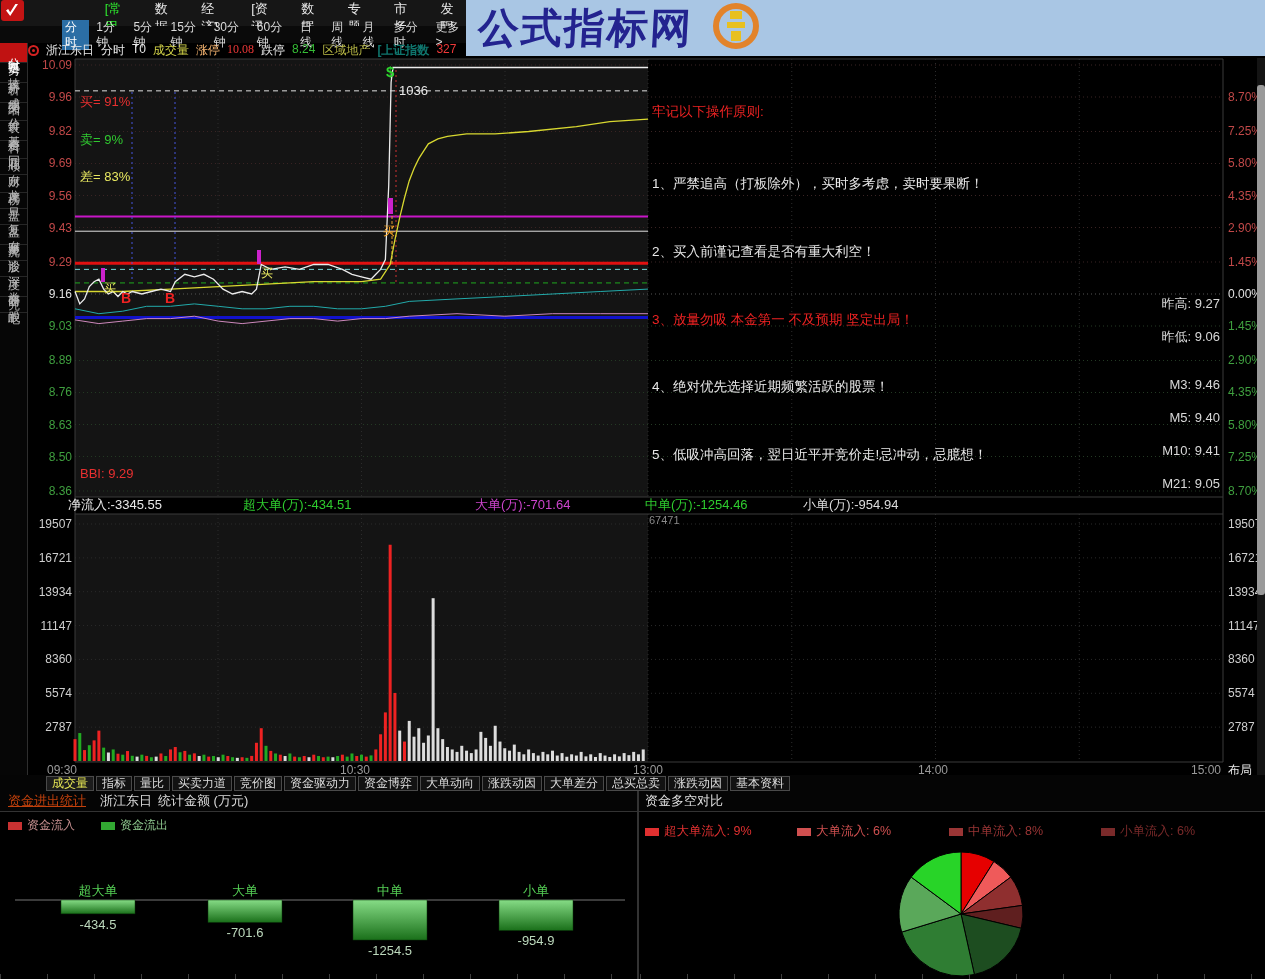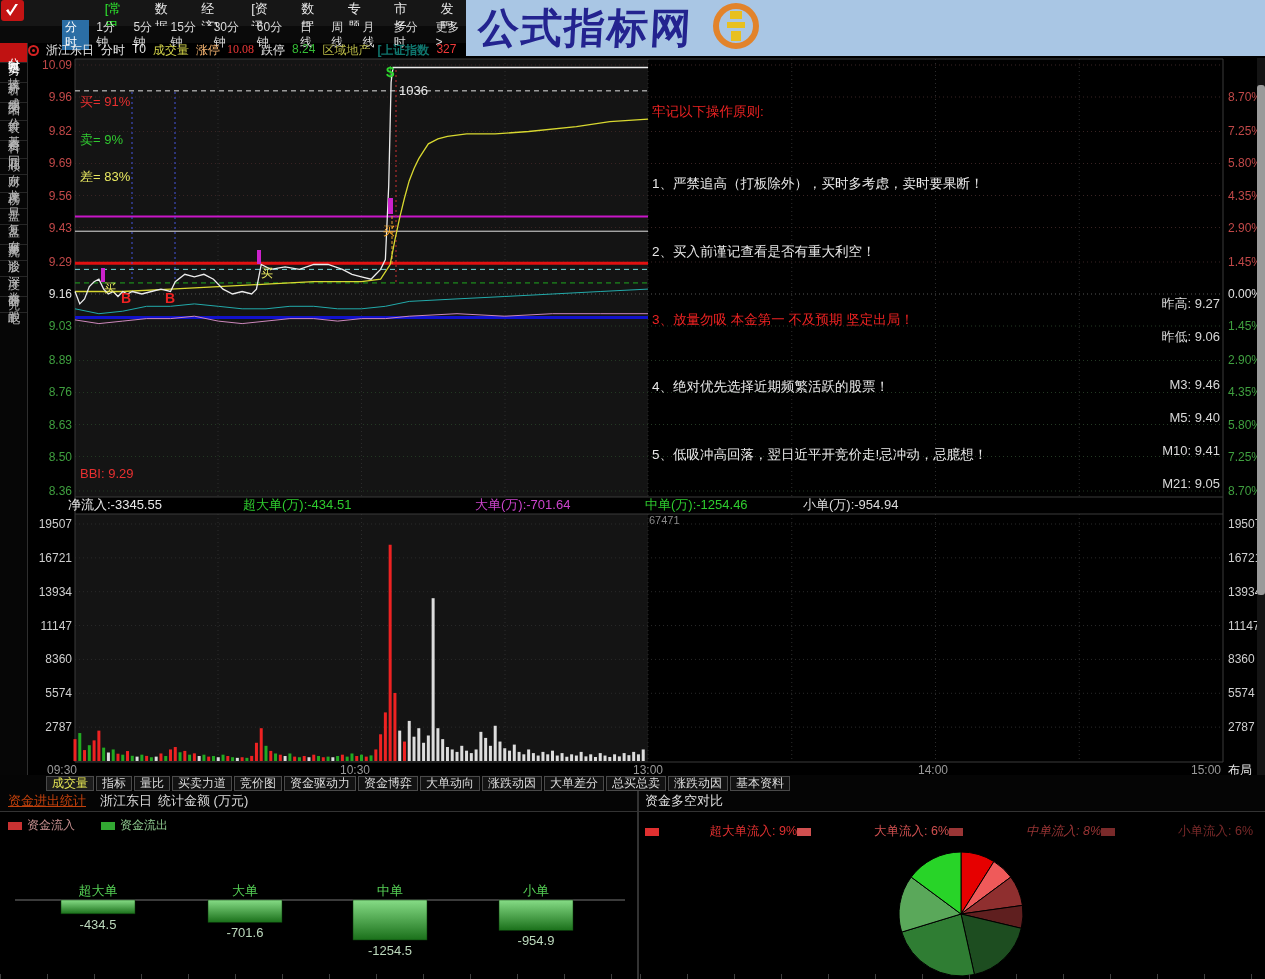--- a/index.html
+++ b/index.html
@@ -58,21 +58,21 @@
              border-bottom:1px solid #333;font-size:13px;line-height:20px;color:#dcdcdc;}
   #flow-title{position:absolute;left:8px;color:#c2410c;text-decoration:underline;}
   #flow-stock{position:absolute;left:100px;}
   #flow-unit{position:absolute;left:158px;}
   #pie-title{position:absolute;left:645px;color:#e0e0e0;}
   
   #left-panel{position:absolute;left:0;top:812px;width:637px;height:167px;background:#000;}
   #right-panel{position:absolute;left:640px;top:812px;width:625px;height:167px;background:#000;}
   #divider{position:absolute;left:637px;top:791px;width:2px;height:188px;background:#333;}
   #flow-legend{position:absolute;left:8px;top:5px;display:flex;gap:26px;font-size:12px;}
-  .leg-item{display:flex;align-items:center;gap:5px;justify-content:space-between;}
+  .leg-item{display:flex;align-items:center;gap:5px;}
   .swatch{width:14px;height:8px;display:inline-block;}
   .pie-legend{position:absolute;left:5px;display:flex;font-size:12.5px;white-space:nowrap;}
   .pie-legend .leg-item{width:152px;gap:5px;}
   #pie-legend-in{top:11px;}
   #pie-legend-out{top:22px;}
   .axis-ticks{position:absolute;left:0;bottom:0;width:100%;height:5px;
       background:repeating-linear-gradient(90deg,#3f3f3f 0 1px,transparent 1px 47px);}
   #gauges{position:absolute;left:0;top:0;}
   #pie{position:absolute;left:255px;top:36px;}
 </style>
@@ -509,21 +509,21 @@
         <span class="leg-item">
           <span class="swatch" style="background: rgb(224, 48, 48);"></span>
           <span style="color: rgb(224, 48, 48);">超大单流入: 9%</span>
         </span>
         <span class="leg-item">
           <span class="swatch" style="background: rgb(208, 80, 80);"></span>
           <span style="color: rgb(208, 80, 80);">大单流入: 6%</span>
         </span>
         <span class="leg-item">
           <span class="swatch" style="background: rgb(154, 53, 53);"></span>
-          <span style="color: rgb(154, 53, 53); font-style: italic;">中单流入: 8%</span>
+          <span style="color: rgb(154, 53, 53);">中单流入: 8%</span>
         </span>
         <span class="leg-item">
           <span class="swatch" style="background: rgb(122, 42, 42);"></span>
           <span style="color: rgb(122, 42, 42);">小单流入: 6%</span>
         </span>
       </div>
     <svg id="pie" width="132" height="132">
         <path d="M 66 66 L 66.0 4.0 A 62 62 0 0 1 98.9 13.5 Z" fill="#e60000" stroke="#000"></path>
         <path d="M 66 66 L 98.9 13.5 A 62 62 0 0 1 115.8 29.1 Z" fill="#ef5a5a" stroke="#000"></path>
         <path d="M 66 66 L 115.8 29.1 A 62 62 0 0 1 127.4 57.4 Z" fill="#8f2f2f" stroke="#000"></path>

